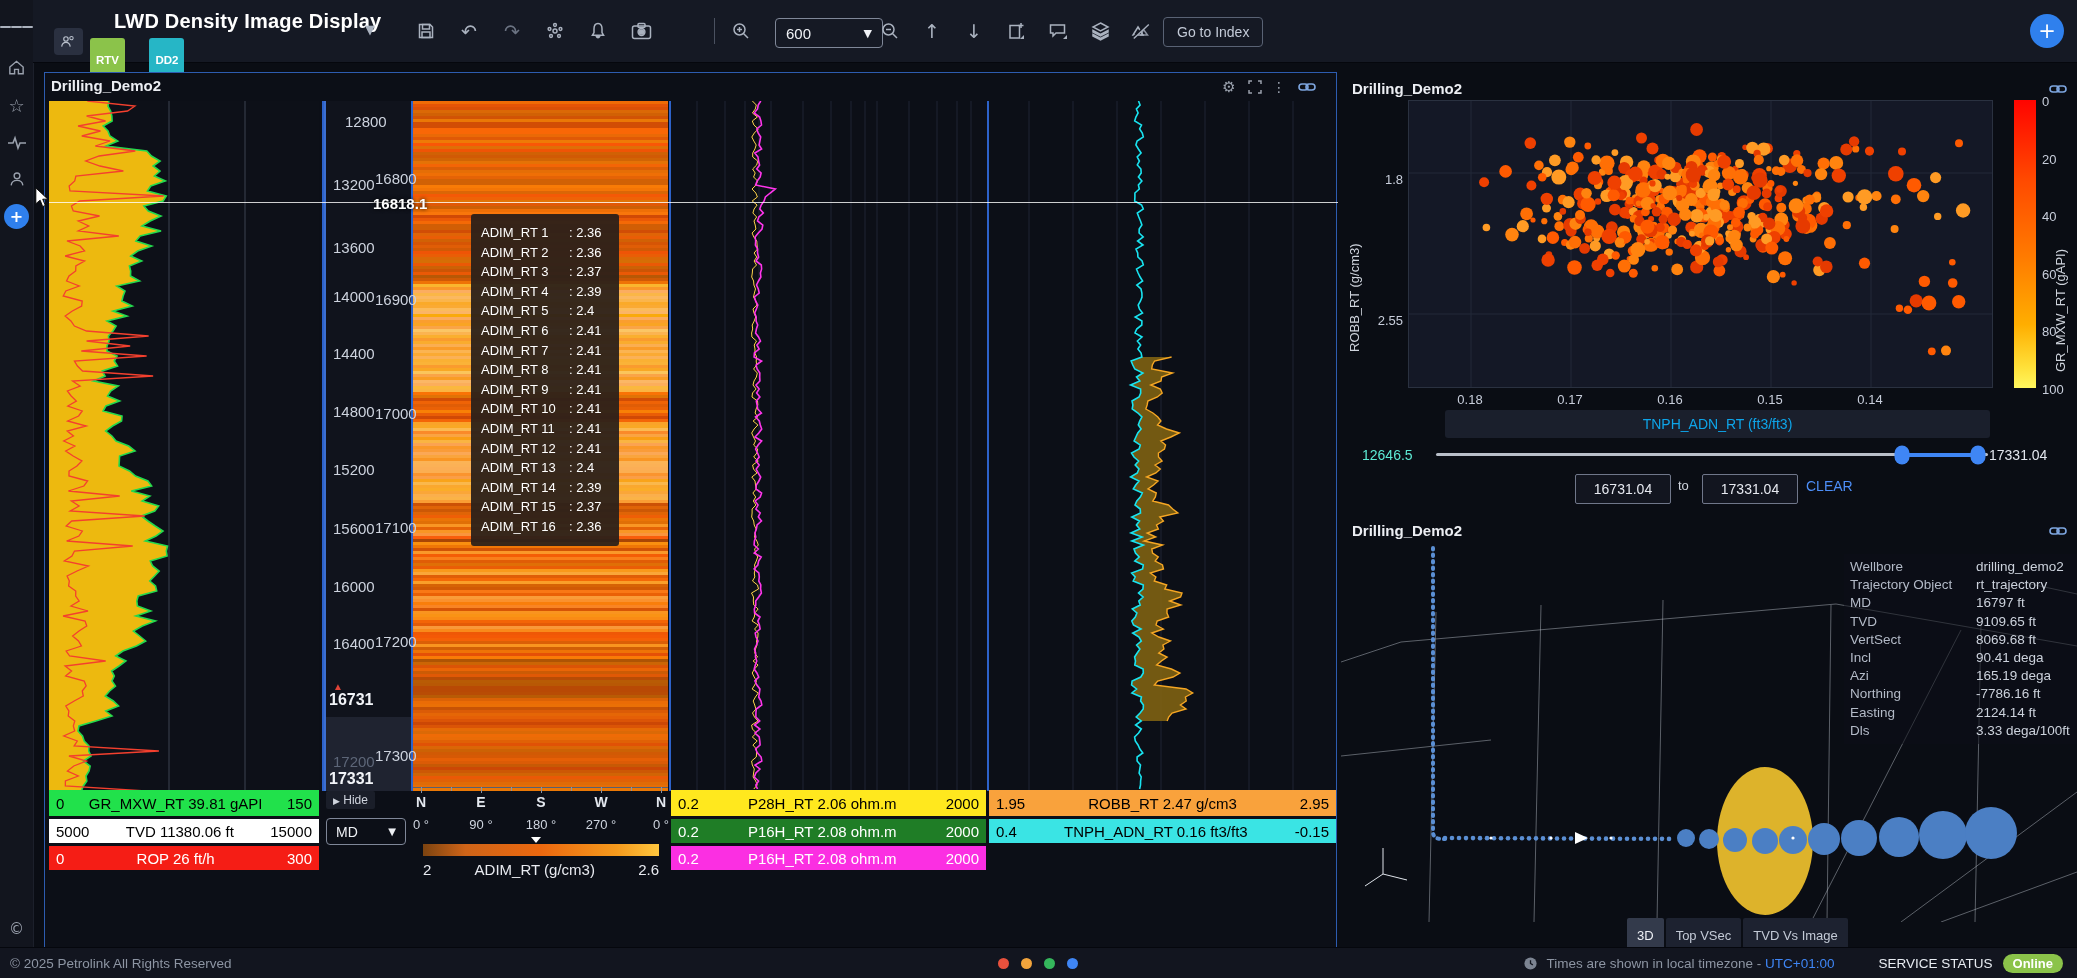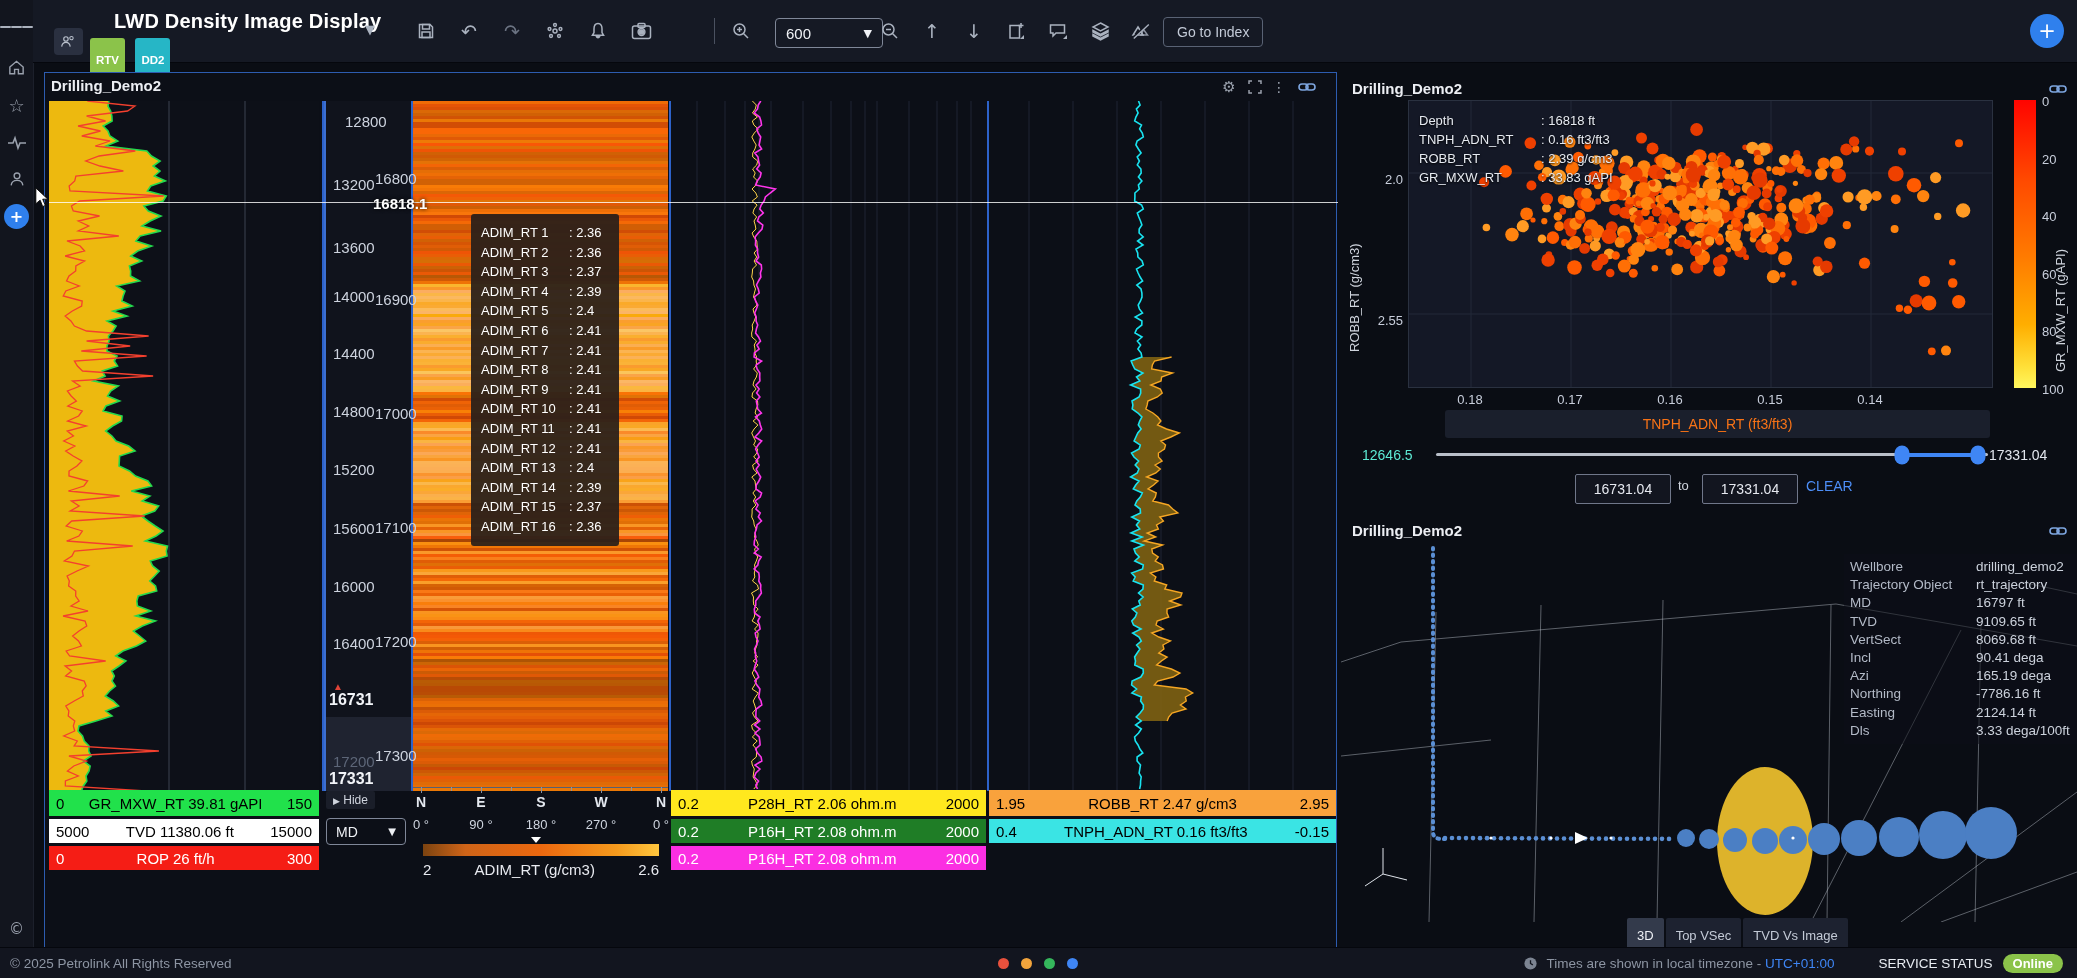--- a/index.html
+++ b/index.html
@@ -9,21 +9,21 @@
   .g{font-family:"DejaVu Sans",sans-serif;}
   
   .sidebar{position:absolute;left:0;top:0;width:33px;height:948px;background:#12151e;border-right:1px solid #1c202b;}
   .sb-ic{position:absolute;left:0;width:33px;height:30px;display:flex;align-items:center;justify-content:center;color:#9aa1ad;cursor:pointer;}
   .burger div{width:16px;height:2px;background:#aab1bd;margin:2px 0;border-radius:1px;}
   .plusbtn{position:absolute;left:4px;top:204px;width:25px;height:25px;border-radius:50%;background:#2f80ed;color:#fff;
            display:flex;align-items:center;justify-content:center;font-size:16px;font-weight:bold;}
   
   .topbar{position:absolute;left:33px;top:0;right:0;height:62px;background:#151924;border-bottom:1px solid #05070d;}
   .apptitle{position:absolute;left:81px;top:10px;font-size:20px;font-weight:bold;color:#fff;letter-spacing:.2px;}
-  .badge{display:inline-block;font-size:11.5px;font-weight:bold;color:#fff;border-radius:3px;padding:16px 6px;margin-right:6px;}
+  .badge{display:inline-block;font-size:11.5px;font-weight:bold;color:#fff;border-radius:3px;padding:16px 6px;margin-right:20px;}
   .tb-ic{position:absolute;top:16px;width:30px;height:30px;display:flex;align-items:center;justify-content:center;color:#aab2bf;cursor:pointer;}
   .tb-ic svg{stroke:#aab2bf;fill:none;stroke-width:1.5;}
   .zoomsel{position:absolute;left:742px;top:18px;width:86px;height:28px;border:1px solid #7f8798;border-radius:4px;
            display:flex;align-items:center;justify-content:space-between;padding:0 10px;font-size:15px;color:#f0f2f6;cursor:pointer;}
   .gotobtn{position:absolute;left:1130px;top:17px;height:28px;border:1px solid #596274;border-radius:4px;color:#c3cad7;
            font-size:14px;display:flex;align-items:center;padding:0 13px;cursor:pointer;}
   .pluscircle{position:absolute;right:13px;top:14px;width:34px;height:34px;border-radius:50%;background:#2f80ed;color:#fff;
            font-size:21px;display:flex;align-items:center;justify-content:center;cursor:pointer;}
   
   .panel-title{font-size:15px;color:#eceef3;font-weight:bold;}
@@ -1110,41 +1110,23 @@
           <circle cx="455.5" cy="162.2" r="5.6" fill="#ff5a00"></circle>
           <circle cx="498.9" cy="208.7" r="4.3" fill="#ff5a00"></circle>
           <circle cx="550.0" cy="42.3" r="4.0" fill="#ff5a00"></circle>
           <circle cx="543.7" cy="182.0" r="4.8" fill="#ff5a00"></circle>
           <circle cx="408.7" cy="160.5" r="5.1" fill="#e63a00"></circle>
           <circle cx="445.1" cy="40.4" r="5.2" fill="#e63a00"></circle>
           <circle cx="455.6" cy="95.9" r="7.7" fill="#ff9b24"></circle>
           <circle cx="520.0" cy="202.0" r="7.4" fill="#ff5a00"></circle>
           <circle cx="522.8" cy="250.3" r="3.9" fill="#ff5a00"></circle>
         </svg>
-      <div class="sc-tt abs" style="left:10px;top:10px;" id="sctooltip">
-          <div class="ttrow">
-            <div class="l">Depth</div>
-            <div>: 16818 ft</div>
-          </div>
-          <div class="ttrow">
-            <div class="l">TNPH_ADN_RT</div>
-            <div>: 0.16 ft3/ft3</div>
-          </div>
-          <div class="ttrow">
-            <div class="l">ROBB_RT</div>
-            <div>: 2.39 g/cm3</div>
-          </div>
-          <div class="ttrow">
-            <div class="l">GR_MXW_RT</div>
-            <div>: 33.83 gAPI</div>
-          </div>
-        </div>
     </div>
     <div id="xticks"></div>
-    <div class="abs" style="left:104px;top:338px;width:545px;height:28px;background:#1a1f2c;border-radius:3px;display:flex;align-items:center;justify-content:center;font-size:14px;color:#f97316;">TNPH_ADN_RT (ft3/ft3)</div>
+    <div class="abs" style="left:104px;top:338px;width:545px;height:28px;background:#1a1f2c;border-radius:3px;display:flex;align-items:center;justify-content:center;font-size:14px;color:#0ea5e9;">TNPH_ADN_RT (ft3/ft3)</div>
 
     <div class="abs" style="left:673px;top:28px;width:22px;height:288px;background:linear-gradient(180deg,#ff0400,#ff4a00 28%,#ff7c00 55%,#ffae00 78%,#ffe13a 93%,#fff75e);"></div>
     <div id="cbticks"></div>
     <div class="abs vlabel" style="left:712px;top:110px;height:190px;">GR_MXW_RT (gAPI)</div>
 
     <div class="abs" style="left:21px;top:375px;font-size:14px;color:#5eead4;">12646.5</div>
     <div class="abs" style="left:95px;top:381px;width:552px;height:3px;background:#b9bfc9;border-radius:2px;"></div>
     <div class="abs" style="left:561px;top:380.5px;width:76px;height:4px;background:#3f86f5;"></div>
     <div class="handle" style="left:561px;top:383px;"></div>
     <div class="handle" style="left:637px;top:383px;"></div>
@@ -1152,21 +1134,21 @@
 
     <input class="inputbox" style="left: 234px; top: 402px;" value="16731.04">
     <div class="abs" style="left:337px;top:406px;font-size:13px;color:#cfd4dd;">to</div>
     <input class="inputbox" style="left: 361px; top: 402px;" value="17331.04">
     <div class="abs" style="left:465px;top:406px;font-size:14px;color:#4d8ef7;cursor:pointer;">CLEAR</div>
   <div class="xtick" style="left: 129px; top: 320px;">0.18</div>
       <div class="xtick" style="left: 229px; top: 320px;">0.17</div>
       <div class="xtick" style="left: 329px; top: 320px;">0.16</div>
       <div class="xtick" style="left: 429px; top: 320px;">0.15</div>
       <div class="xtick" style="left: 529px; top: 320px;">0.14</div>
-      <div class="cbtick" style="left: 36px; top: 100px; width: 26px; text-align: right;">2.0</div>
+      <div class="cbtick" style="left: 36px; top: 100px; width: 26px; text-align: right;">1.8</div>
       <div class="cbtick" style="left: 36px; top: 241px; width: 26px; text-align: right;">2.55</div>
       <div class="cbtick" style="left: 701px; top: 22px;">0</div>
       <div class="cbtick" style="left: 701px; top: 79.6px;">20</div>
       <div class="cbtick" style="left: 701px; top: 137.2px;">40</div>
       <div class="cbtick" style="left: 701px; top: 194.8px;">60</div>
       <div class="cbtick" style="left: 701px; top: 252.4px;">80</div>
       <div class="cbtick" style="left: 701px; top: 310px;">100</div>
     </div>
 
   <div class="abs" style="left:1341px;top:516px;width:736px;height:432px;">

